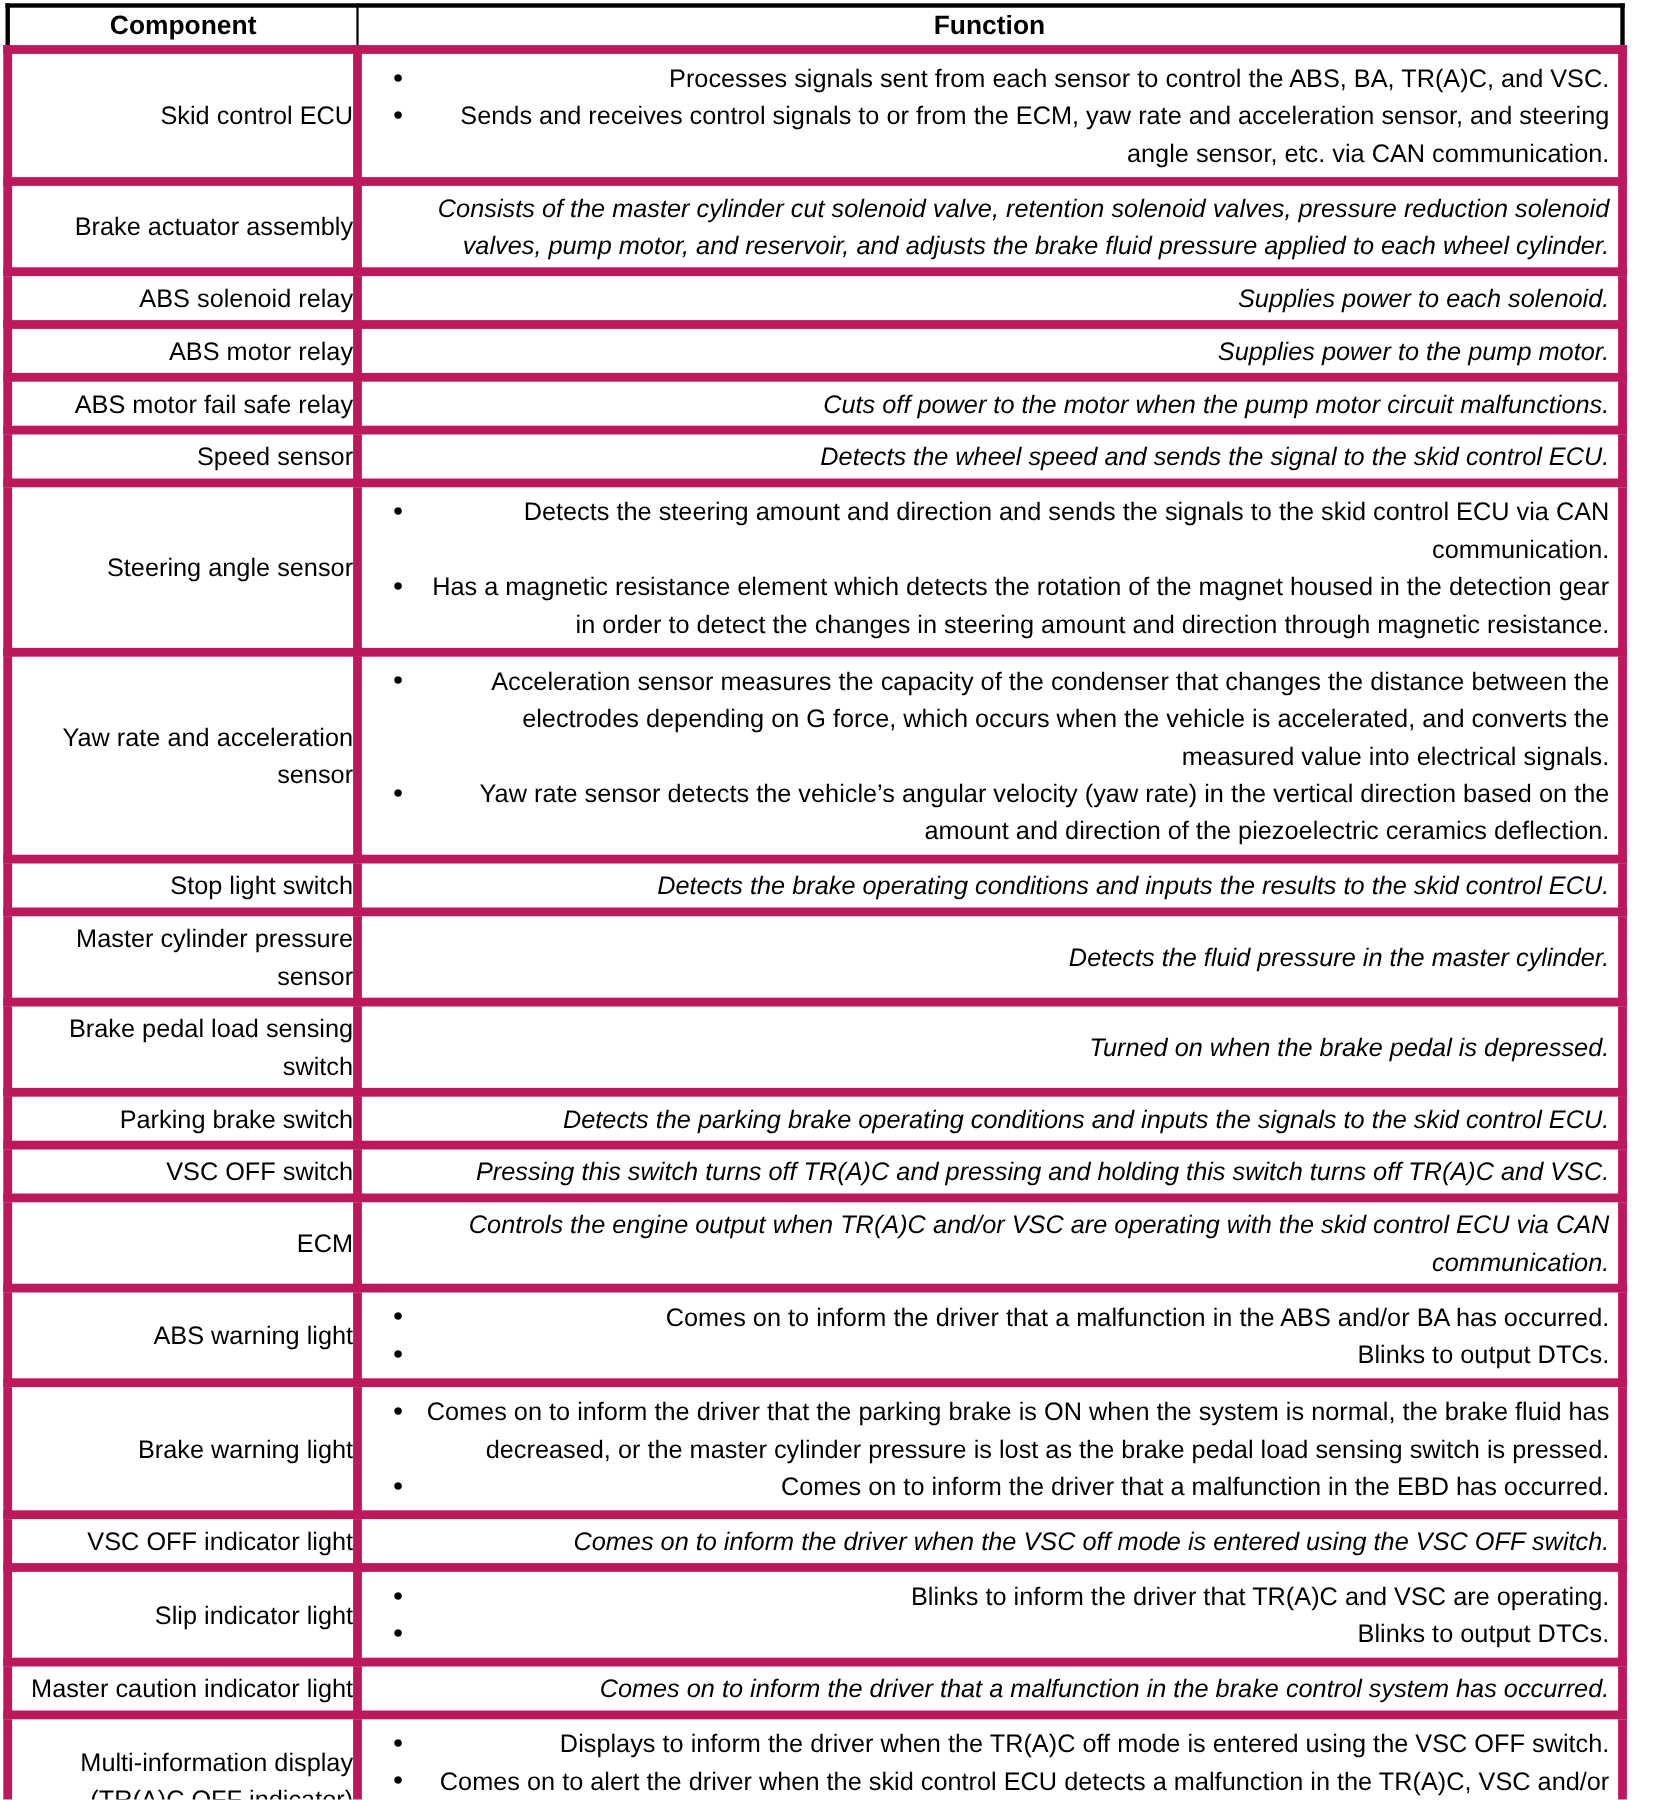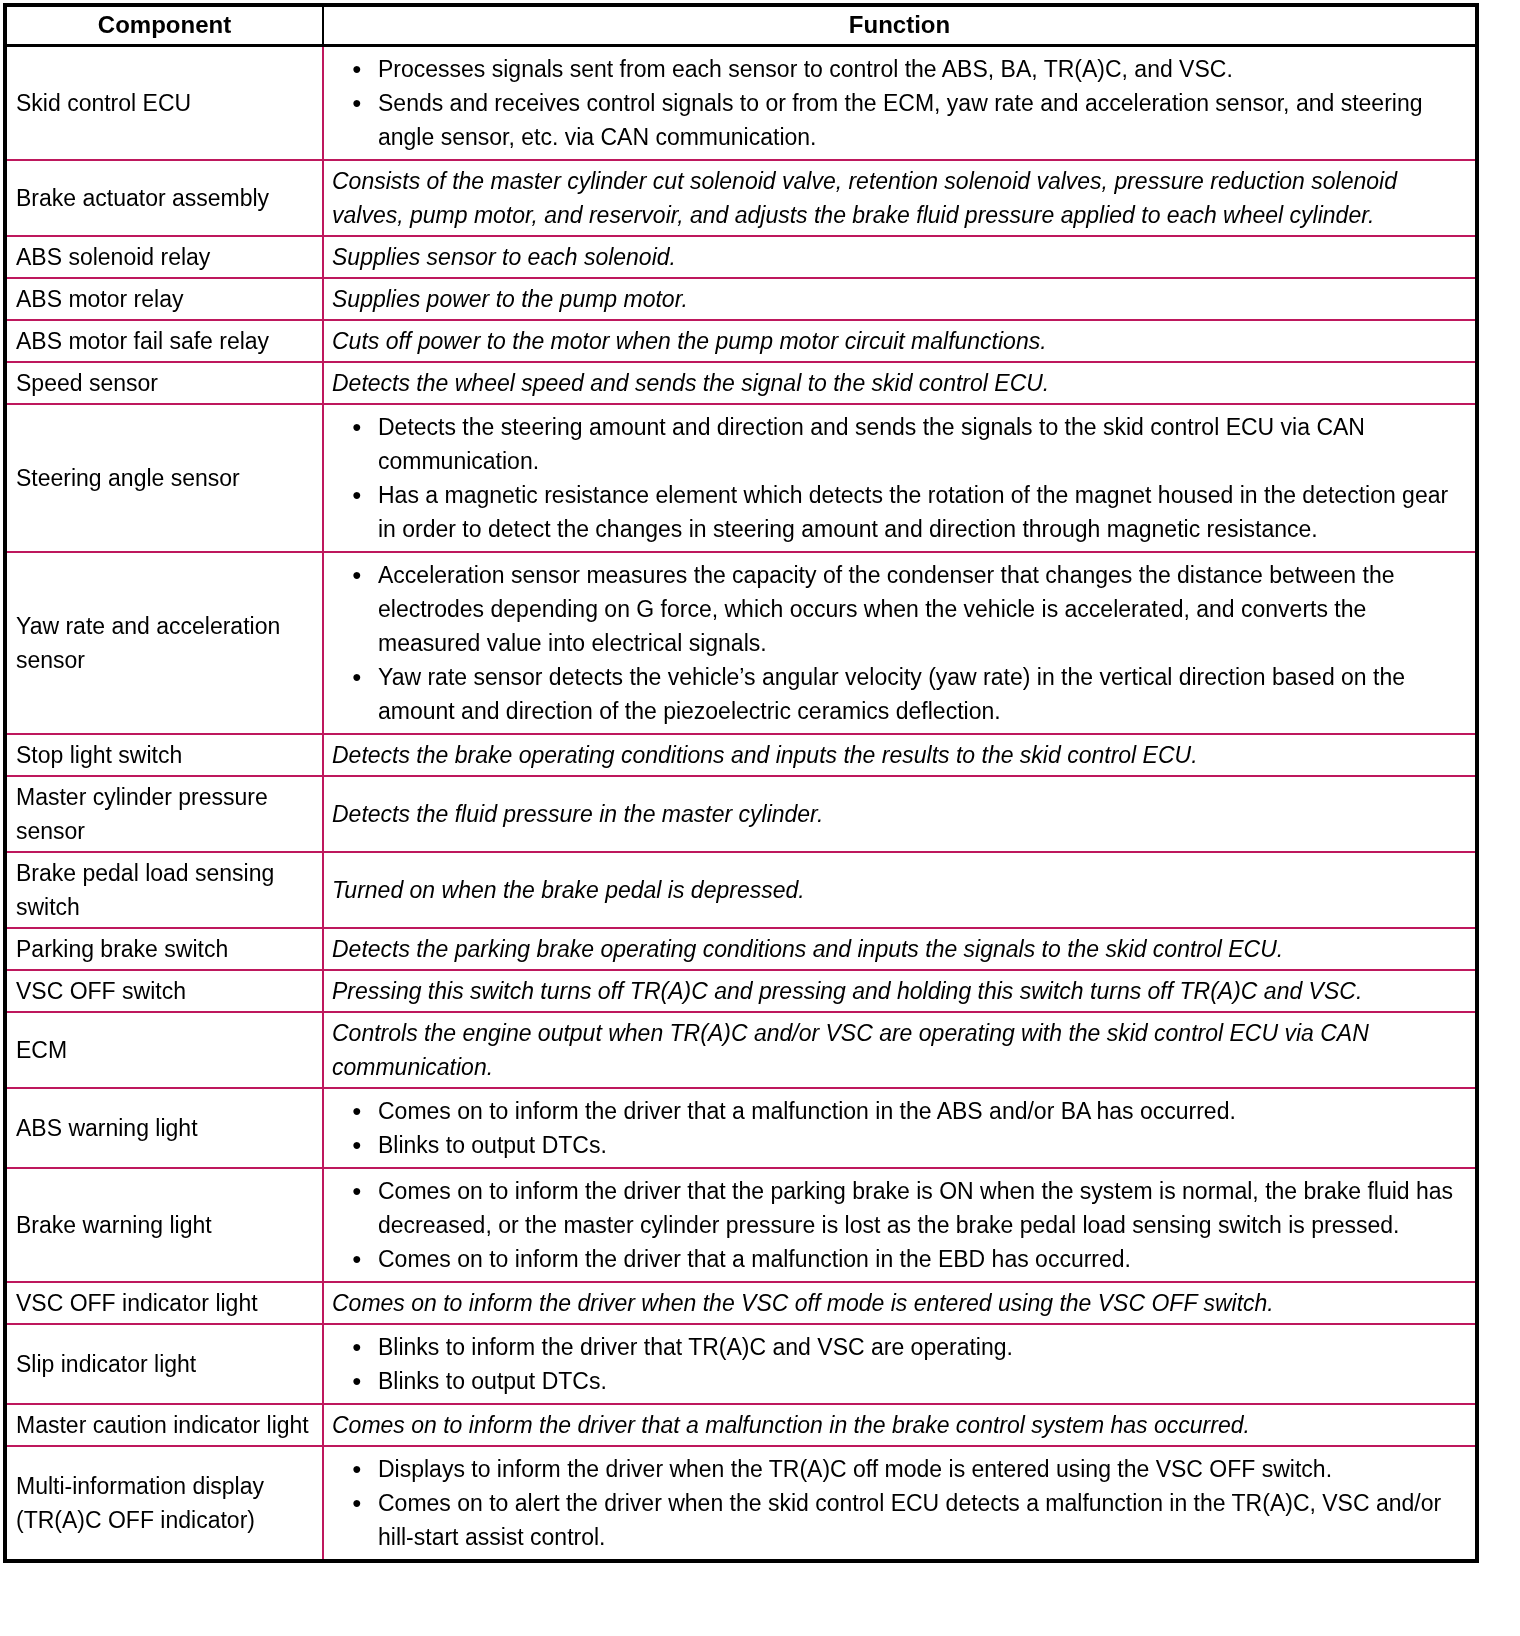--- a/index.html
+++ b/index.html
@@ -29,25 +29,26 @@
     border-bottom-width: 3px;
     font-size: 24px;
     font-weight: bold;
     text-align: center;
     vertical-align: middle;
     height: 40px;
     padding: 2px 4px;
     line-height: 30px;
   }
   td {
-    border: 2px solid #be185d;
+    border: 8px solid #be185d;
     font-size: 23px;
     line-height: 34px;
     vertical-align: middle;
     padding: 3px 8px;
+    text-align: right;
   }
   td.component-cell {
     padding-left: 9px;
     padding-right: 0;
     margin-top: 37px;
   }
   td.function-cell.plain {
     padding-left: 8px;
     font-style: italic;
   }
@@ -96,21 +97,21 @@
               <li>Sends and receives control signals to or from the ECM, yaw rate and acceleration sensor, and steering angle sensor, etc. via CAN communication.</li>
             </ul>
           </td>
         </tr>
         <tr>
           <td class="component-cell">Brake actuator assembly</td>
           <td class="function-cell plain">Consists of the master cylinder cut solenoid valve, retention solenoid valves, pressure reduction solenoid valves, pump motor, and reservoir, and adjusts the brake fluid pressure applied to each wheel cylinder.</td>
         </tr>
         <tr>
           <td class="component-cell">ABS solenoid relay</td>
-          <td class="function-cell plain">Supplies sensor to each solenoid.</td>
+          <td class="function-cell plain">Supplies power to each solenoid.</td>
         </tr>
         <tr>
           <td class="component-cell">ABS motor relay</td>
           <td class="function-cell plain">Supplies power to the pump motor.</td>
         </tr>
         <tr>
           <td class="component-cell">ABS motor fail safe relay</td>
           <td class="function-cell plain">Cuts off power to the motor when the pump motor circuit malfunctions.</td>
         </tr>
         <tr>

